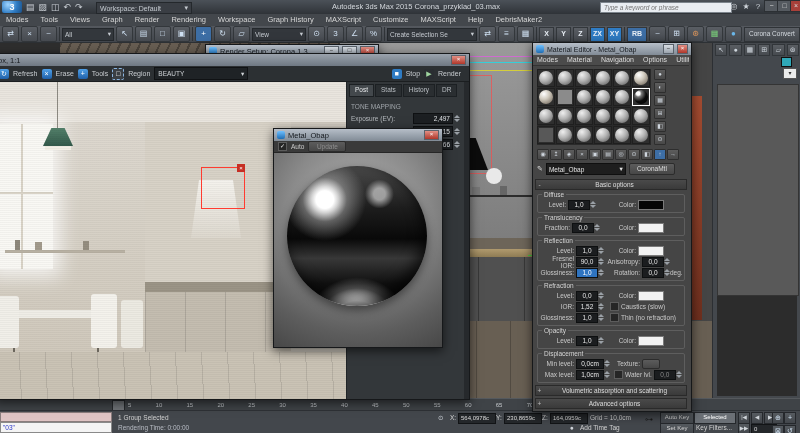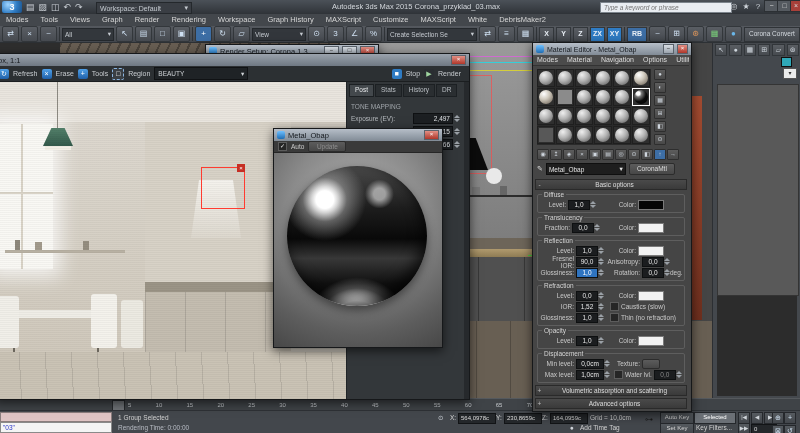--- a/index.html
+++ b/index.html
@@ -180,21 +180,21 @@
     <span>Tools</span>
     <span>Views</span>
     <span>Graph</span>
     <span>Render</span>
     <span>Rendering</span>
     <span>Workspace</span>
     <span>Graph History</span>
     <span>MAXScript</span>
     <span>Customize</span>
     <span>MAXScript</span>
-    <span>White</span>
+    <span>Help</span>
     <span>DebrisMaker2</span>
   </div>
 
   <div class="a toolbar">
     <span class="ti">⇄</span>
     <span class="ti">×</span>
     <span class="ti">~</span>
     <span class="tsep"></span>
     <div class="tdd" style="width:46px">
       <span>All</span>

